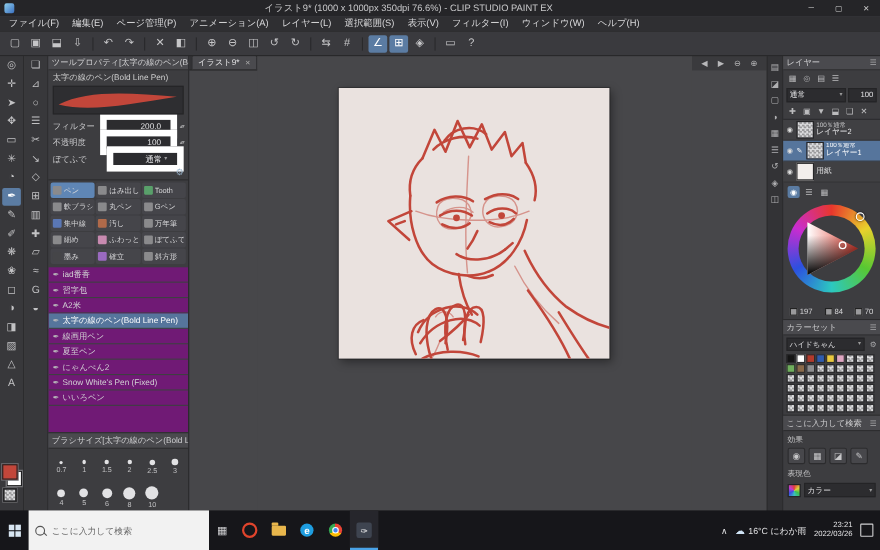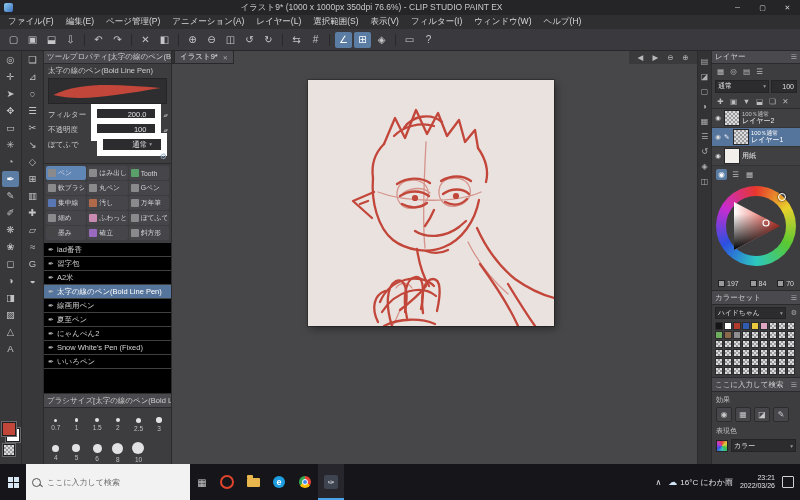--- a/index.html
+++ b/index.html
@@ -44,21 +44,21 @@
   .param-value{width:40px;height:11px;line-height:11px;background:#2c2c2f;border:6px solid #ffffff;text-align:right;padding:0 9px;color:#e2e2e4;display:flex;justify-content:flex-end;align-items:center;gap:2px}
   .param-value .caret{font-size:5.5px;color:#9a9a9c}
   .stepper{font-size:5.5px;color:#9a9a9c;margin-left:2px;letter-spacing:-1px}
   .tp-footer{display:flex;justify-content:flex-end;padding:0 4px 2px;font-size:8px;color:#9ab4cc}
   .subtool-section{flex:1;display:flex;flex-direction:column;overflow:hidden;border-top:1px solid #2b2b2d;min-height:0}
   .subtool-grid{display:grid;grid-template-columns:repeat(3,1fr);gap:1px;padding:2px;flex:none}
   .subtool-item{height:14px;display:flex;align-items:center;gap:2px;padding:0 2px;background:#45454a;border-radius:2px;overflow:hidden}
   .subtool-item.active{background:#5f86b5}
   .st-icon{width:8px;height:8px;border-radius:1px;flex:none}
   .st-label{font-size:6.8px;color:#d8d8da;white-space:nowrap;overflow:hidden}
-  .pen-list{flex:1;overflow:hidden;margin-top:1px;background:#000000}
+  .pen-list{flex:1;overflow:hidden;margin-top:1px;background:#701a75}
   .pen-row{display:flex;align-items:center;gap:3px;height:13px;padding:0 4px;font-size:7.5px;color:#d2d2d4;border-bottom:1px solid #3f3f42;white-space:nowrap;overflow:hidden}
   .pen-row.selected{background:#56759c;color:#fff}
   .pen-ic{font-size:7px;color:#b8b8ba;flex:none}
   .size-section{flex:none;height:86px;border-top:1px solid #2b2b2d;display:flex;flex-direction:column}
   .size-grid{display:grid;grid-template-columns:repeat(6,1fr);gap:1px;padding:3px 2px}
   .size-cell{height:27px;display:flex;flex-direction:column;align-items:center;justify-content:center;gap:2px}
   .size-dot{background:#e2e2e4;border-radius:50%;flex:none}
   .size-num{font-size:6.5px;color:#c0c0c2}
   
   .canvas-col{flex:1;display:flex;flex-direction:row;min-width:0}

